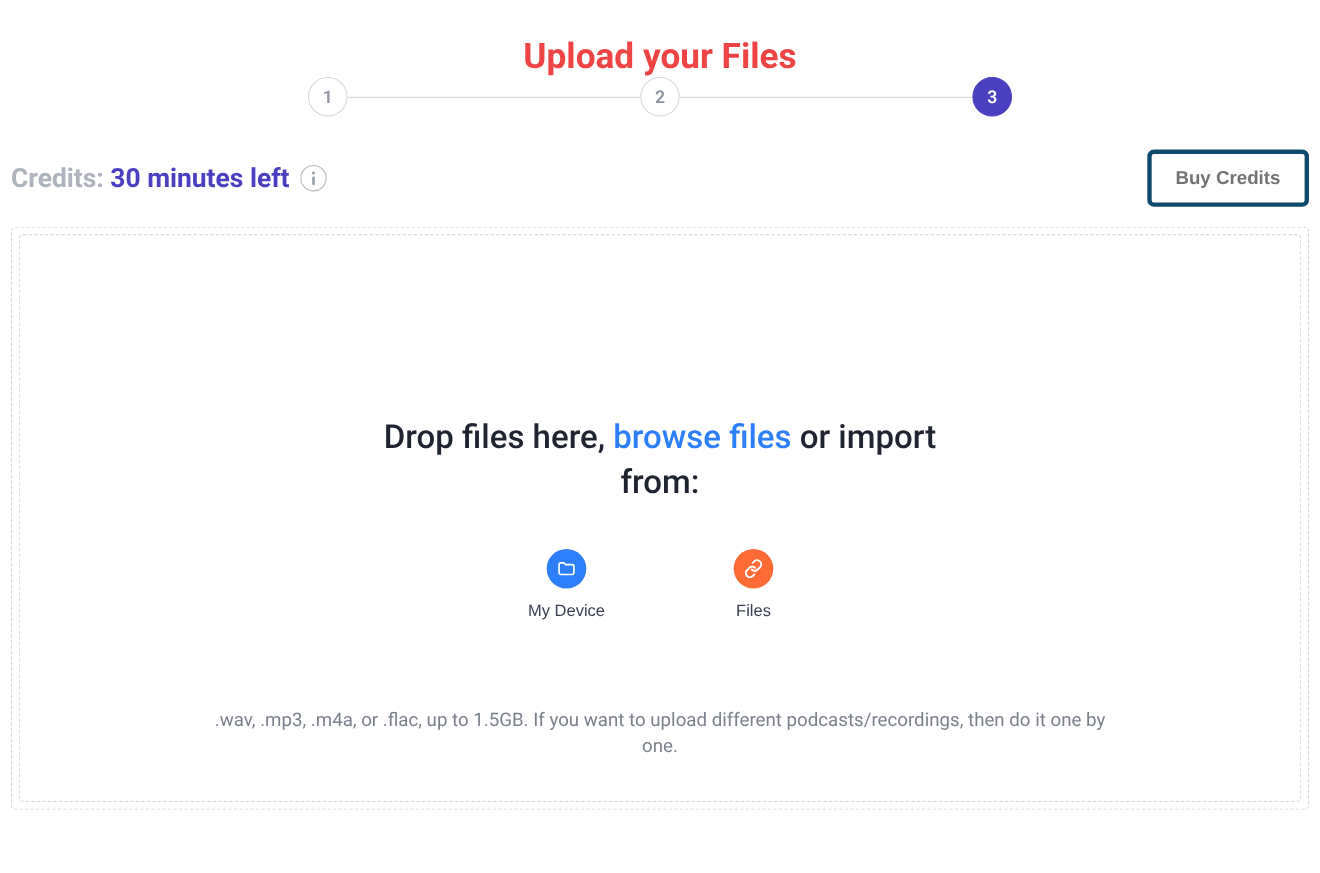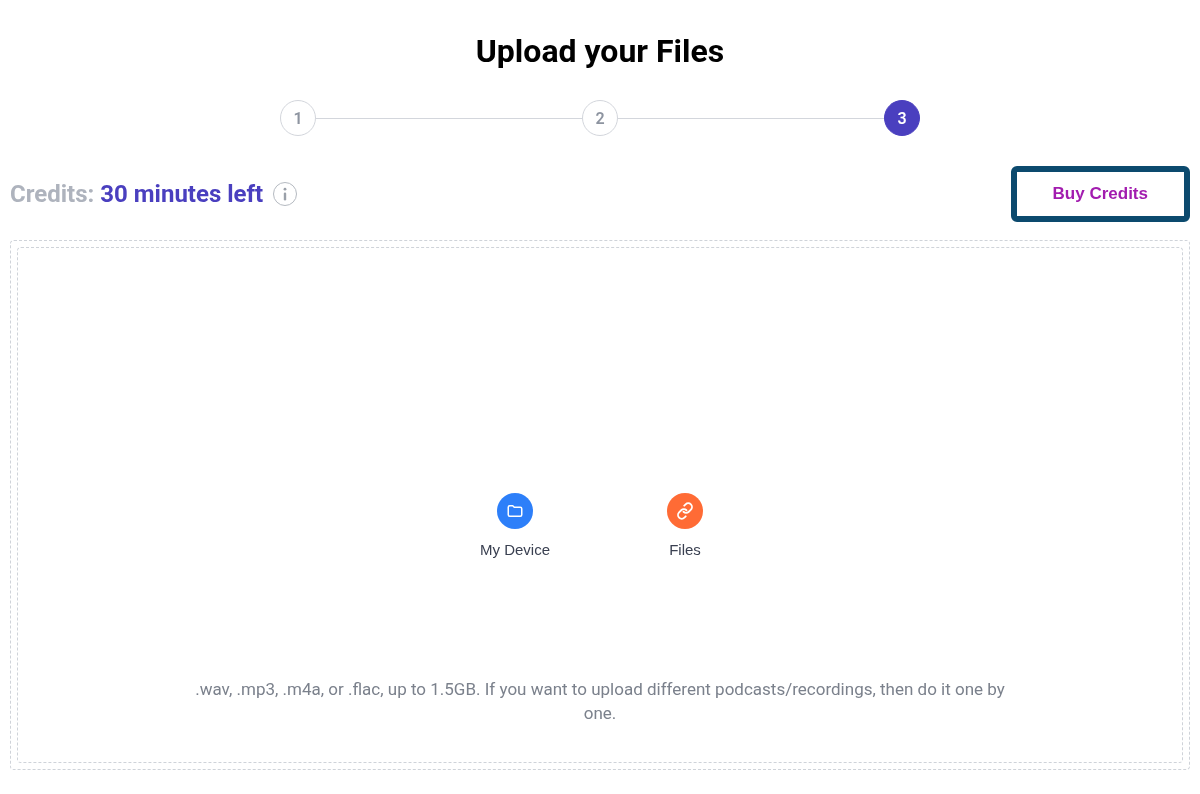--- a/index.html
+++ b/index.html
@@ -11,23 +11,22 @@
       font-family: -apple-system, BlinkMacSystemFont, 'Segoe UI', Roboto, Helvetica, Arial, sans-serif;
       background: #ffffff;
       width: 1200px;
       height: 794px;
       overflow: hidden;
     }
     .page-title {
       text-align: center;
       font-size: 32px;
       font-weight: 700;
-      color: #000000;
+      color: #ef4444;
       margin-top: 32px;
-      margin-bottom: 30px;
     }
     .stepper {
       display: flex;
       align-items: center;
       justify-content: center;
       margin-bottom: 30px;
       padding: 0 280px;
     }
     .step-circle {
       width: 36px;
@@ -80,26 +79,26 @@
       border: 1.5px solid #b5bac1;
       border-radius: 50%;
       display: inline-flex;
       align-items: center;
       justify-content: center;
       color: #9aa0a9;
       cursor: pointer;
     }
     .info-icon svg { display: block; }
     .buy-credits-btn {
-      border: 6px solid #0c4a6e;
+      border: 4px solid #0c4a6e;
       background: #ffffff;
-      color: #a21caf;
+      color: #737373;
       font-size: 17px;
       font-weight: 700;
-      padding: 12px 36px;
+      padding: 12px 22px;
       border-radius: 6px;
       cursor: pointer;
     }
     .dropzone-outer {
       margin: 0 10px;
       border: 1px dashed #cfd3d9;
       border-radius: 4px;
       padding: 6px;
     }
     .dropzone {
@@ -193,20 +192,23 @@
         <circle cx="5" cy="2.2" r="1.4" fill="currentColor"></circle>
         <rect x="3.8" y="5.5" width="2.4" height="8" rx="1.2" fill="currentColor"></rect>
       </svg>
     </span>
   </div>
   <button class="buy-credits-btn">Buy Credits</button>
 </div>
 
 <div class="dropzone-outer">
   <div class="dropzone">
+    <div class="drop-prompt">
+      <span>Drop files here, </span><span class="browse-link">browse files</span><span> or import from:</span>
+    </div>
 
     <div class="import-sources">
       <button class="source-btn">
         <span class="source-icon device">
           <svg width="18" height="18" viewBox="0 0 24 24" fill="none" stroke="currentColor" stroke-width="2" stroke-linecap="round" stroke-linejoin="round">
             <path d="M3 7a2 2 0 0 1 2-2h4l2 2h8a2 2 0 0 1 2 2v8a2 2 0 0 1-2 2H5a2 2 0 0 1-2-2V7z"></path>
           </svg>
         </span>
         <span class="source-label">My Device</span>
       </button>

